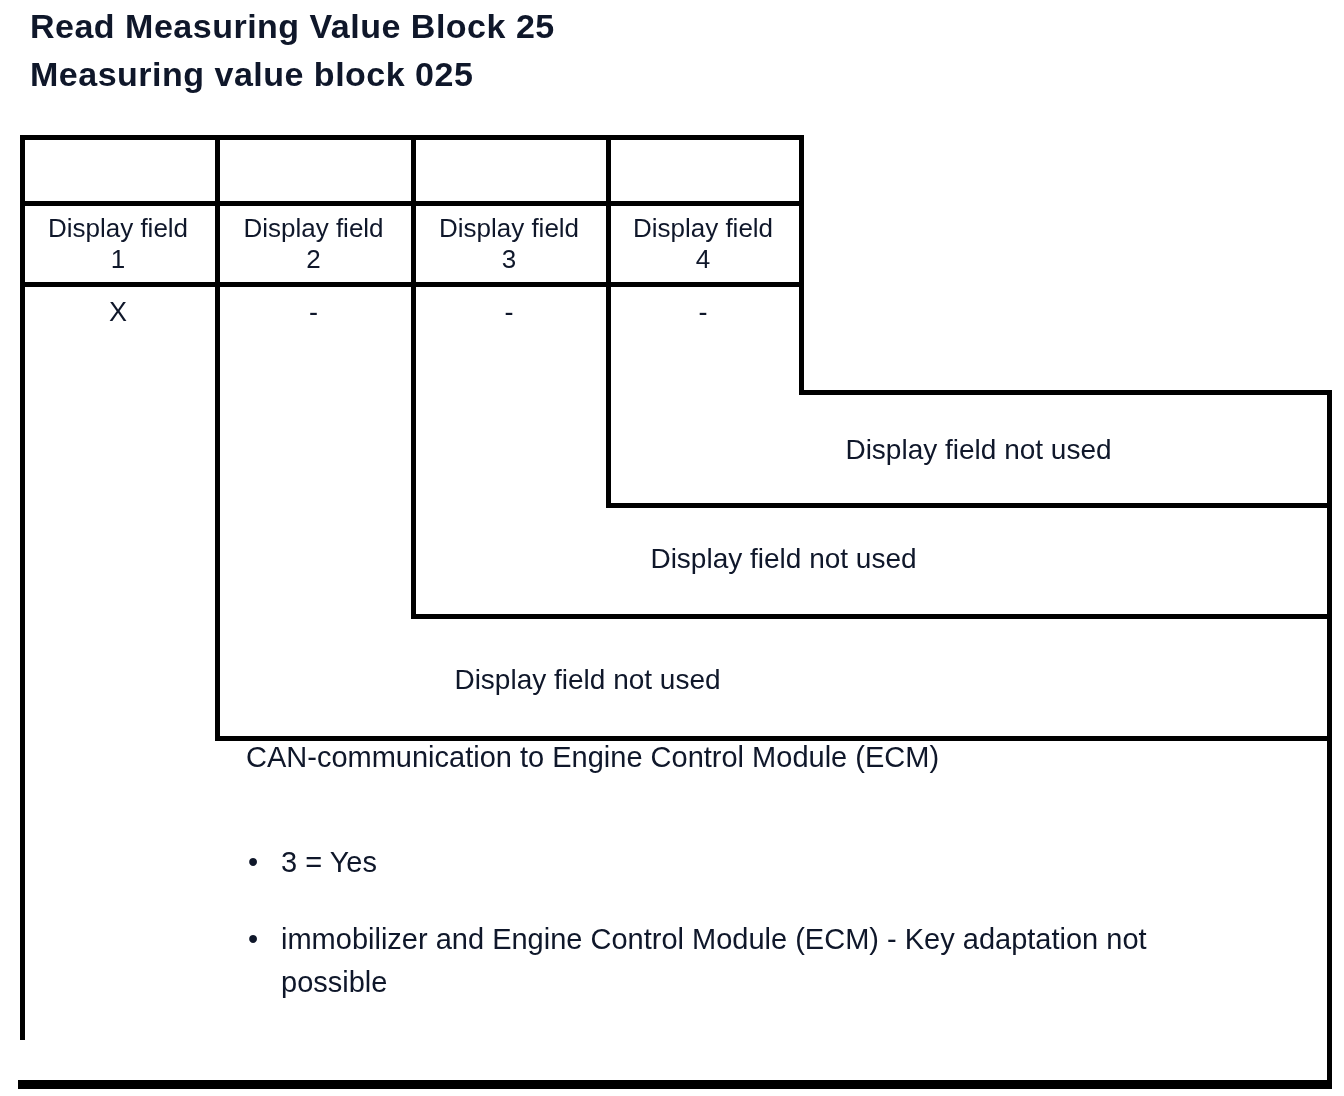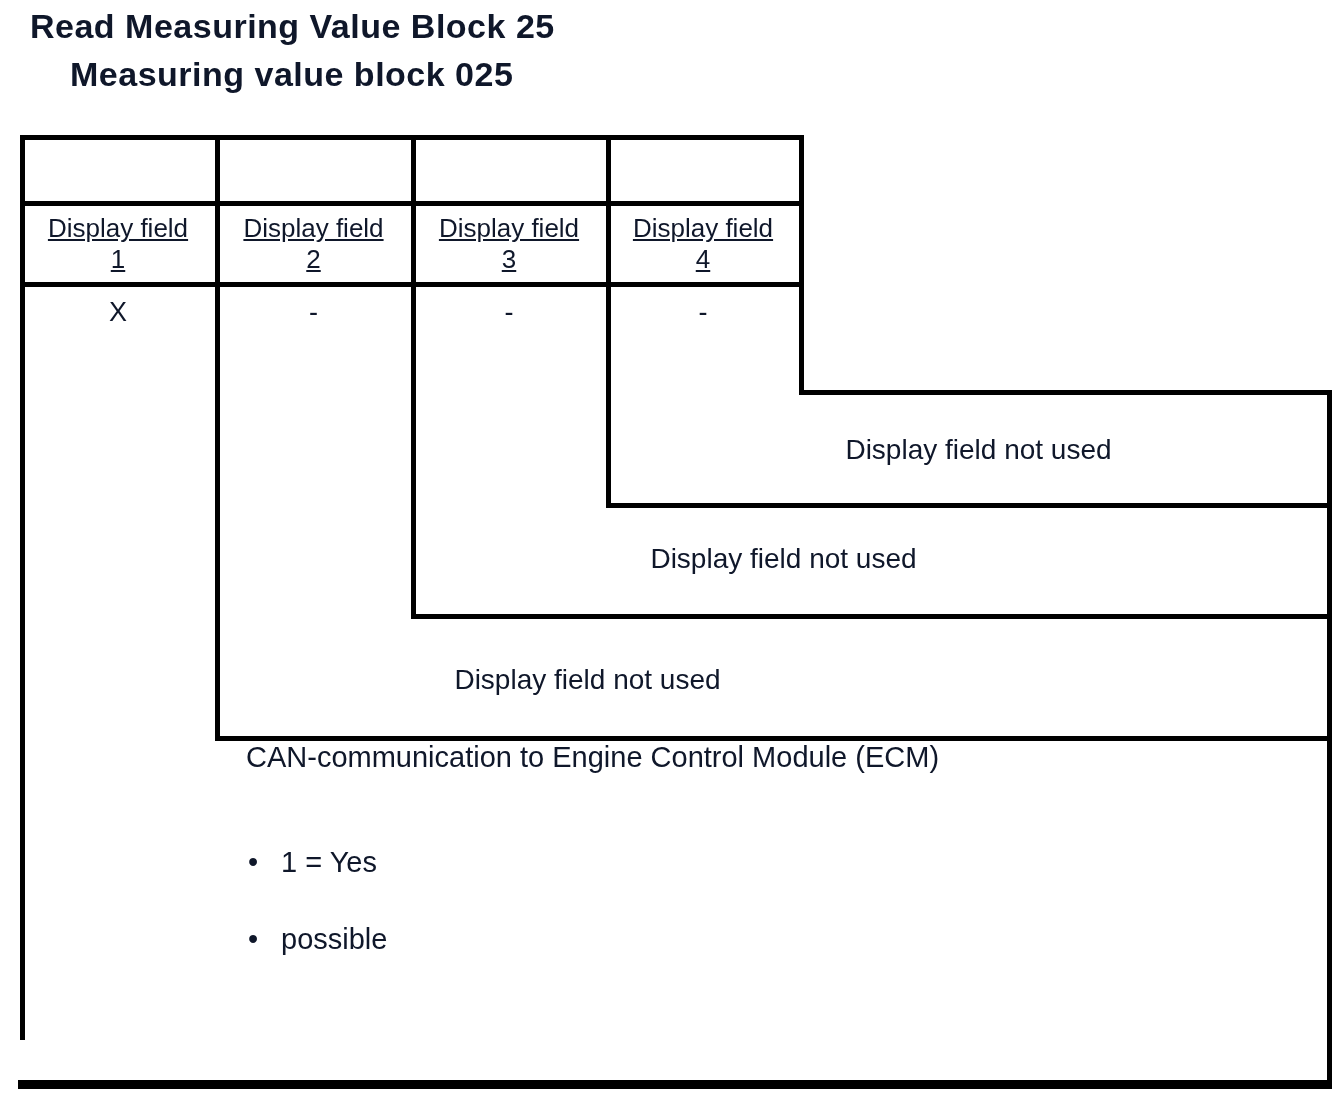--- a/index.html
+++ b/index.html
@@ -25,21 +25,21 @@
   }
   .tbl-header {
     left: 20px; top: 140px; width: 784px; height: 61px;
     display: flex; align-items: center; justify-content: center;
     font-size: 32px; font-weight: bold; letter-spacing: 0.5px;
   }
   .colhead {
     top: 207px; height: 75px;
     text-align: center;
     font-size: 26px; line-height: 31px;
-    padding-top: 6px; box-sizing: border-box; text-decoration: underline;
+    padding-top: 6px; box-sizing: border-box;
   }
   .cellval {
     top: 292px; height: 40px;
     text-align: center;
     font-size: 27px; line-height: 40px;
   }
   .stepnote {
     width: 745px;
     text-align: center;
     font-size: 28px;
@@ -50,21 +50,21 @@
   .bullet-dot { width: 33px; flex: 0 0 33px; }
   .b2 { line-height: 43px; }
   .b2 .bullet-dot { line-height: 43px; }
 </style>
 </head>
 <body>
 
 <div class="page">
 
   <div class="abs title" style="top:4px;">Read Measuring Value Block 25</div>
-  <div class="abs title" style="top:52px;margin-left:40px;">Measuring value block 025</div>
+  <div class="abs title" style="top:52px;">Measuring value block 025</div>
 
   <div class="ln" style="left:20px;  top:135px;  width:784px;  height:5px;"></div>
   <div class="ln" style="left:20px;  top:201px;  width:784px;  height:5px;"></div>
   <div class="ln" style="left:20px;  top:282px;  width:784px;  height:5px;"></div>
   <div class="ln" style="left:20px;  top:135px;  width:5px;  height:905px;"></div>
   <div class="ln" style="left:215px; top:135px;  width:5px;  height:606px;"></div>
   <div class="ln" style="left:411px; top:135px;  width:5px;  height:484px;"></div>
   <div class="ln" style="left:606px; top:135px;  width:5px;  height:373px;"></div>
   <div class="ln" style="left:799px; top:135px;  width:5px;  height:260px;"></div>
   <div class="ln" style="left:799px; top:390px;  width:533px;  height:5px;"></div>
@@ -98,23 +98,24 @@
   <div class="abs cellval" style="left:611px; width:184px;">-</div>
 
   <div class="abs stepnote" style="left:606px; top:434px;">Display field not used</div>
   <div class="abs stepnote" style="left:411px; top:543px;">Display field not used</div>
   <div class="abs stepnote" style="left:215px; top:664px;">Display field not used</div>
 
   <div class="abs body-text" style="left:246px; top:740px; white-space:nowrap;">CAN-communication to Engine Control Module (ECM)</div>
 
   <div class="abs body-text bullet-row" style="left:248px; top:845px;">
     <span class="bullet-dot">•</span>
-    <span>1 = Yes</span>
+    <span>3 = Yes</span>
   </div>
 
   <div class="abs body-text bullet-row b2" style="left:248px; top:918px; width:1040px;">
     <span class="bullet-dot">•</span>
     <span>
+      <div>immobilizer and Engine Control Module (ECM) - Key adaptation not</div>
       <div>possible</div>
     </span>
   </div>
 
 </div>
 
 </body></html>

